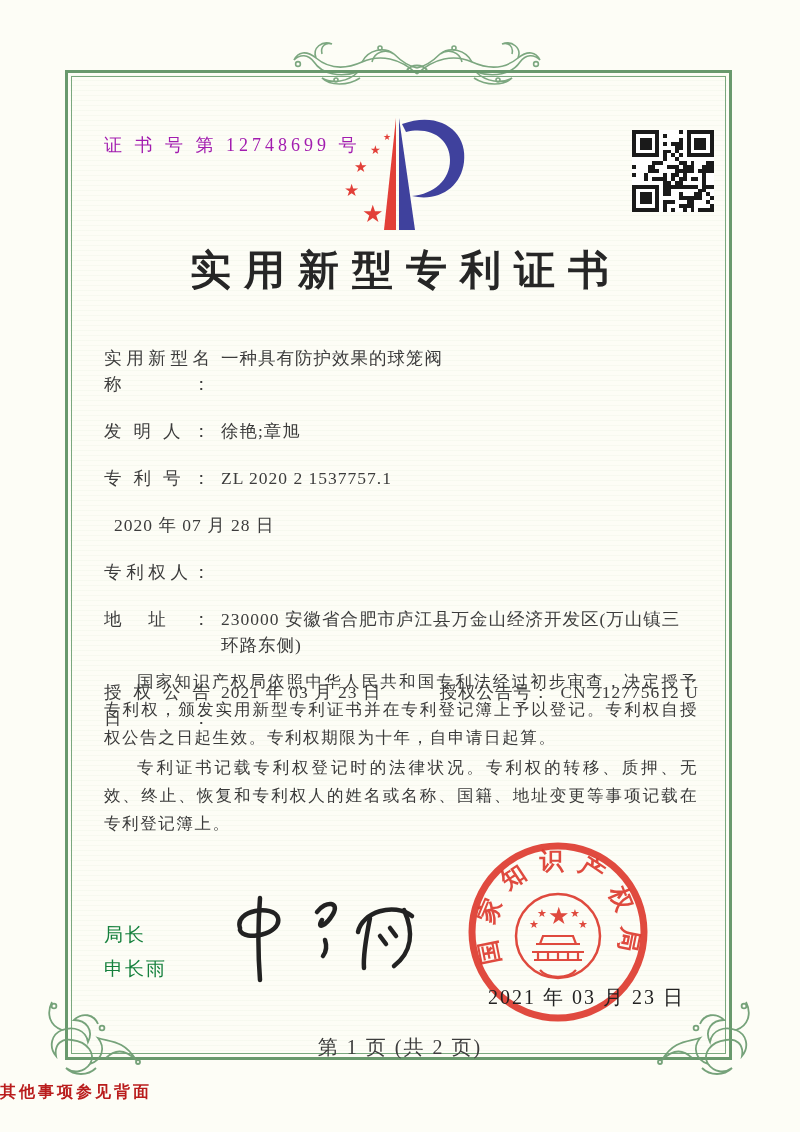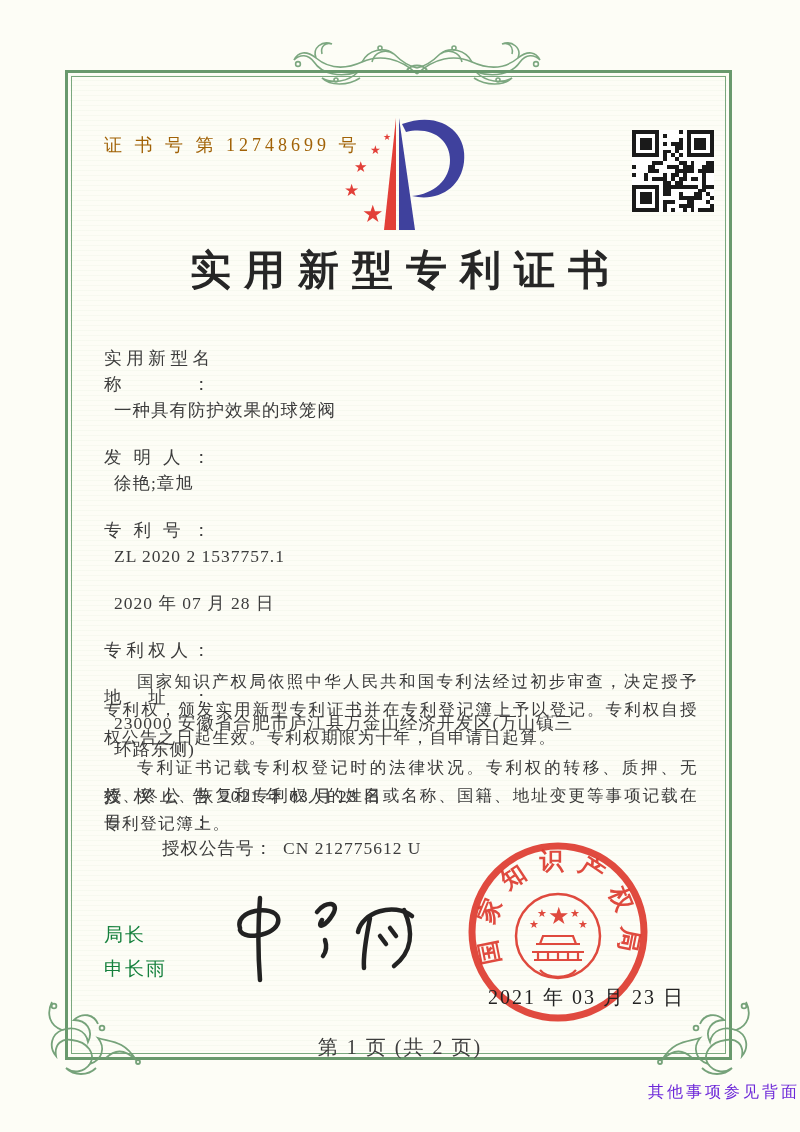--- a/index.html
+++ b/index.html
@@ -7,49 +7,49 @@
   .page{position:relative;width:800px;height:1132px;background:#fdfdf6;overflow:hidden;color:#333;}
 
   
   .frame-outer{position:absolute;left:65px;top:70px;width:667px;height:990px;border:3px solid #69996d;box-sizing:border-box;}
   .frame-inner{position:absolute;left:3px;top:3px;right:3px;bottom:3px;border:1px solid #7aa87e;}
   
   .guilloche{position:absolute;left:70px;top:75px;width:657px;height:980px;
     background:repeating-linear-gradient(180deg, rgba(150,190,140,.10) 0 1px, rgba(0,0,0,0) 1px 5px);
     opacity:.6;}
 
-  .cert-no{position:absolute;left:104px;top:133px;font-size:18px;letter-spacing:4px;color:#a16207;}
+  .cert-no{position:absolute;left:104px;top:133px;font-size:18px;letter-spacing:4px;color:#a21caf;}
 
   .logo{position:absolute;left:336px;top:110px;width:142px;height:128px;}
   .qr{position:absolute;left:632px;top:130px;width:82px;height:82px;}
 
   .title{position:absolute;left:0;top:243px;width:100%;text-align:center;font-size:41px;font-weight:bold;
     letter-spacing:13px;color:#262626;margin:0;padding-left:6px;}
 
   .fields{position:absolute;left:104px;top:345px;width:600px;font-size:17.5px;color:#3c3c3c;}
-  .frow{display:flex;align-items:flex-start;margin-bottom:21px;line-height:26px;flex-direction:column;}
+  .frow{display:flex;align-items:flex-start;margin-bottom:21px;line-height:26px;}
   .f-label{display:inline-block;width:107px;text-align:justify;text-align-last:justify;letter-spacing:1px;flex:none;}
   .f-value{margin-left:10px;letter-spacing:1px;max-width:470px;}
   .grant-pair{display:flex;align-items:flex-start;}
   .g-label{letter-spacing:1px;flex:none;}
   .g-value{margin-left:10px;letter-spacing:1px;}
   .grant-right{margin-left:58px;}
 
   .body-text{position:absolute;left:104px;top:668px;width:594px;font-size:16.5px;line-height:28px;
     color:#3a3a3a;letter-spacing:1.6px;text-align:justify;}
   .body-text p{margin:0 0 2px 0;text-indent:2em;}
 
   .signer{position:absolute;left:104px;top:918px;font-size:19px;color:#15803d;letter-spacing:2px;line-height:34px;}
   .signature{position:absolute;left:222px;top:888px;width:210px;height:100px;}
 
   .seal{position:absolute;left:466px;top:840px;width:184px;height:184px;}
   .seal-date{position:absolute;left:488px;top:984px;font-size:20px;color:#222;letter-spacing:2px;white-space:nowrap;}
 
   .page-info{position:absolute;left:0;top:1034px;width:100%;text-align:center;font-size:20px;color:#3c3c3c;letter-spacing:2px;}
-  .back-note{position:absolute;left:0;top:1082px;width:100%;text-align:right;font-size:16px;color:#6d28d9;letter-spacing:3px;}
+  .back-note{position:absolute;left:0;top:1082px;width:100%;text-align:left;font-size:16px;color:#b91c1c;letter-spacing:3px;font-weight:bold;}
 
   .flourish-top{position:absolute;left:288px;top:30px;width:258px;height:64px;}
   .corner-bl{position:absolute;left:44px;top:998px;width:104px;height:84px;}
   .corner-br{position:absolute;left:650px;top:998px;width:104px;height:84px;transform:scaleX(-1);}
 </style>
 </head>
 <body>
 
 <div class="page">
 

